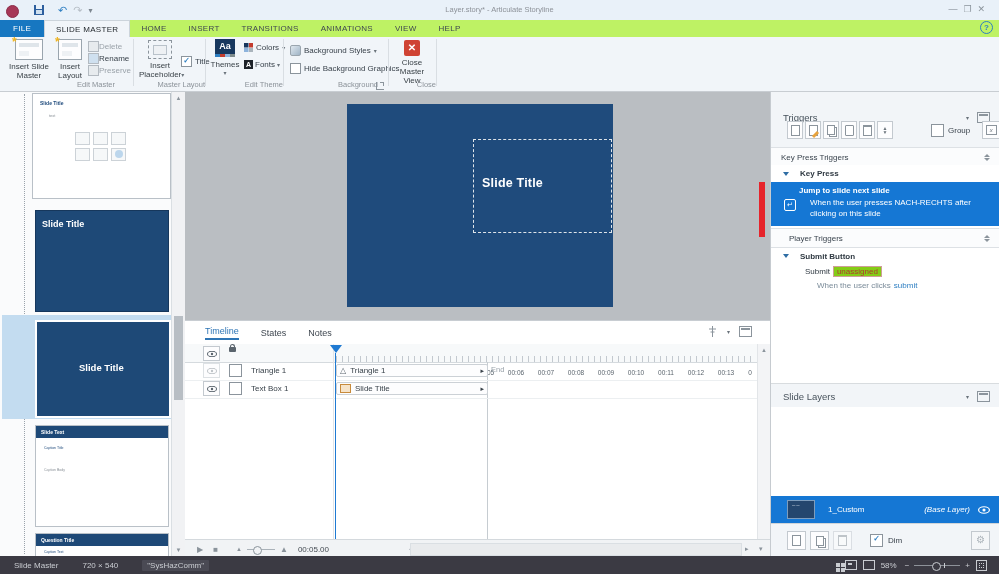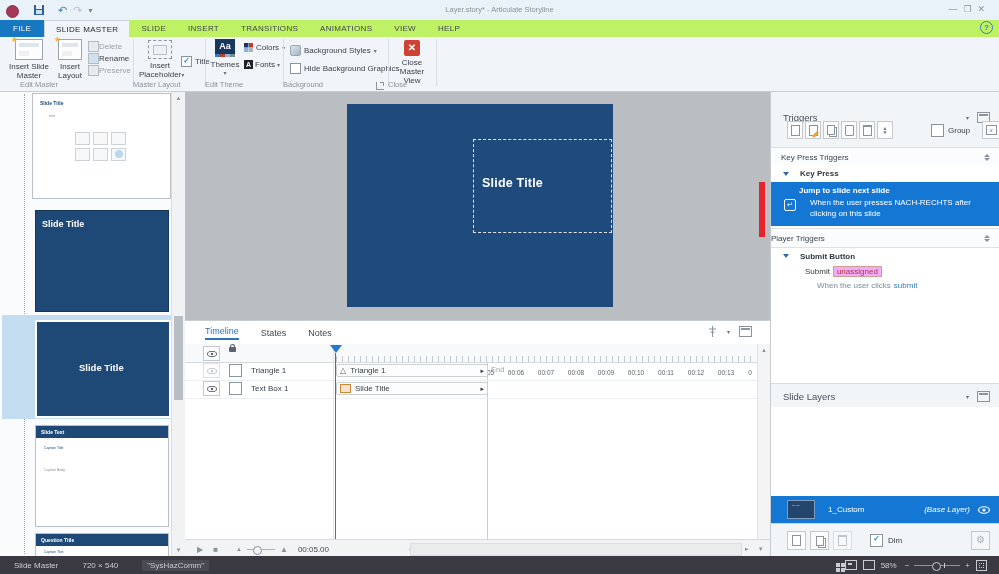--- a/index.html
+++ b/index.html
@@ -26,21 +26,21 @@
   #tabrow{left:0;top:20px;width:999px;height:17px;background:#bef264;font-size:8px}
   .tab{padding:0 11px;height:17px;display:inline-flex;align-items:center;color:#3f4750;letter-spacing:.3px}
   .tab-file{background:#1777c1;color:#fff;padding:0 13px}
   .tab-active{background:#f1f5f9;border:1px solid #ccd4db;border-bottom:none;color:#23292e}
   .help-dot{right:6px;top:1px;width:11px;height:11px;border:1px solid #2e7fc2;border-radius:50%;
             color:#2e7fc2;font-size:8px;font-weight:bold;text-align:center;line-height:11px}
 
   
   #ribbon{left:0;top:37px;width:999px;height:54px;background:#f1f5f9;border-bottom:1px solid #c8cdd2;font-size:8px}
   .rdiv{top:2px;width:1px;height:47px;background:#d9dee3}
-  .glabel{top:43px;font-size:7.5px;color:#8b9299;text-align:left}
+  .glabel{top:43px;font-size:7.5px;color:#8b9299;text-align:right}
   .bigbtn{top:1px;text-align:center;color:#3a4248}
   .bigbtn .lbl{line-height:9px;margin-top:2px}
   .slide-ic{width:26px;height:19px;margin:1px auto 0;border:1px solid #9aa5ae;background:#fdfdfe;position:relative}
   .slide-ic:before{content:"";position:absolute;left:3px;top:3px;right:3px;height:4px;background:#dfe5ea}
   .slide-ic:after{content:"";position:absolute;left:3px;bottom:3px;width:10px;height:5px;background:#eef1f4}
   .star{position:absolute;left:-4px;top:-5px;color:#f0b41e;font-size:12px;font-weight:bold}
   .ph-ic{width:22px;height:17px;margin:2px auto 0;border:1px dashed #8b949c;position:relative}
   .ph-ic:before{content:"";position:absolute;left:4px;top:4px;right:4px;bottom:3px;border:1px solid #b9c2ca;background:#eef1f4}
   .smallrow{height:12px;display:flex;align-items:center;gap:0}
   .gray{color:#9aa2a9}
@@ -128,21 +128,21 @@
   .spin{display:flex;flex-direction:column;line-height:4px;font-size:5px;color:#6a737b}
   .var-ic{width:9px;height:8px;border:1px solid #8b949c;font-size:6px;line-height:8px;text-align:center;font-style:italic;color:#6a737b}
   .sect{background:#fbfcfd;border-top:1px solid #dde1e5;border-bottom:1px solid #dde1e5;color:#39434d}
   .chev{display:inline-block;width:0;height:0;border-left:3.5px solid transparent;border-right:3.5px solid transparent;border-top:4px solid #2e6da4}
   .collapse-ic{display:flex;flex-direction:column;align-items:center;gap:1px}
   .collapse-ic i{display:block;width:0;height:0;border-left:3px solid transparent;border-right:3px solid transparent}
   .collapse-ic .up{border-bottom:3px solid #8b949c}
   .collapse-ic .dn{border-top:3px solid #8b949c}
   #sel-trigger{left:0;top:90px;width:229px;height:44px;background:#1577d4;color:#fff}
   .key-ic{width:10px;height:10px;border:1px solid #fff;border-radius:2px;font-size:7px;line-height:10px;text-align:center;color:#fff}
-  .badge{background:#f0abfc;border:1px solid #cf9e97;color:#b03b30;padding:0 3px;margin-left:3px}
+  .badge{background:#84cc16;border:1px solid #cf9e97;color:#b03b30;padding:0 3px;margin-left:3px}
   .linkc{color:#2e7fc2}
   .mut{color:#7a8b99}
   #layer-row{left:0;top:404px;width:229px;height:27px;background:#1577d4;color:#fff}
   .layer-thumb{width:26px;height:17px;background:#24466e;border:1px solid #7e9dbd;position:relative}
   .layer-thumb:after{content:"––";position:absolute;left:4px;top:1px;color:#cfd9e4;font-size:6px;letter-spacing:1px}
   .lbtn{width:17px;height:17px;border:1px solid #c3c9cf;background:#fdfdfe;display:inline-flex;align-items:center;justify-content:center;margin-right:4px}
   .gearbtn{width:17px;height:17px;border:1px solid #c3c9cf;background:#f4f6f8;color:#aab2b9;font-size:10px;line-height:16px;text-align:center}
 
   
   #statusbar{left:0;top:556px;width:999px;height:18px;background:#3b3a43;color:#c9ccd1;font-size:8px}
@@ -169,21 +169,21 @@
   </div>
   <div id="win-title" class="abs">Layer.story* - Articulate Storyline</div>
   <div class="abs winbtns">
     <span>—</span><span>❐</span><span>✕</span>
   </div>
 </div>
 
 <div id="tabrow" class="abs flex">
   <span class="tab tab-file">FILE</span>
   <span class="tab tab-active">SLIDE MASTER</span>
-  <span class="tab">SLIDE</span>
+  <span class="tab">HOME</span>
   <span class="tab">INSERT</span>
   <span class="tab">TRANSITIONS</span>
   <span class="tab">ANIMATIONS</span>
   <span class="tab">VIEW</span>
   <span class="tab">HELP</span>
   <span class="abs help-dot">?</span>
 </div>
 
 <div id="ribbon" class="abs">
 
@@ -489,21 +489,21 @@
     <span style="margin-left:11px;font-weight:bold;color:#2f3942">Key Press</span>
   </div>
 
   <div id="sel-trigger" class="abs">
     <div class="abs" style="left:28px;top:4px;font-weight:bold">Jump to slide next slide</div>
     <span class="abs key-ic" style="left:13px;top:17px">↵</span>
     <div class="abs" style="left:39px;top:15px;width:180px;line-height:11px">When the user presses NACH-RECHTS after clicking on this slide</div>
   </div>
 
   <div class="abs sect flex" style="left:0;top:136px;width:229px;height:18px">
-    <span style="margin-left:0">Player Triggers</span>
+    <span style="margin-left:18px">Player Triggers</span>
     <span class="collapse-ic" style="margin-left:auto;margin-right:10px">
         <i class="up"></i>
         <i class="dn"></i>
       </span>
   </div>
   <div class="abs flex" style="left:0;top:156px;width:229px;height:16px">
     <span class="chev" style="margin-left:12px"></span>
     <span style="margin-left:11px;font-weight:bold;color:#2f3942">Submit Button</span>
   </div>
   <div class="abs flex" style="left:34px;top:173px;height:12px">

